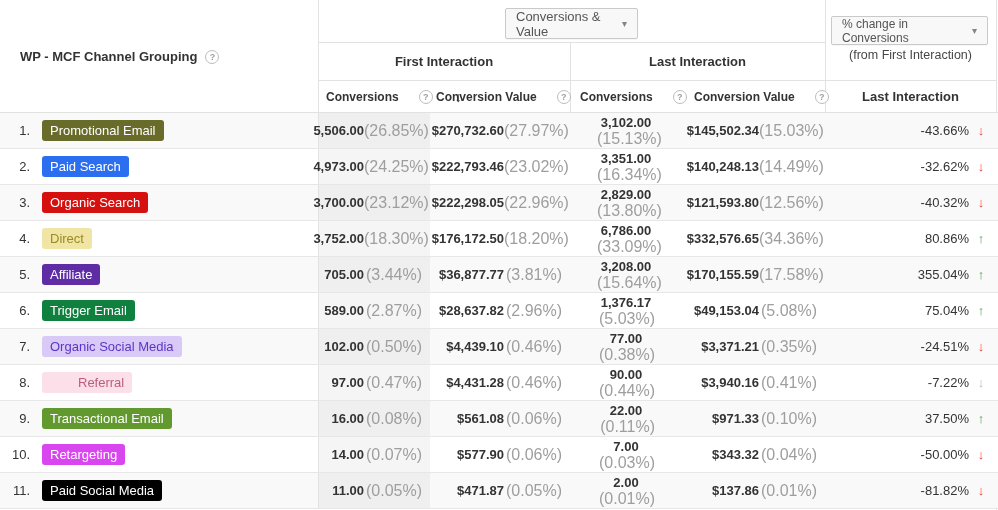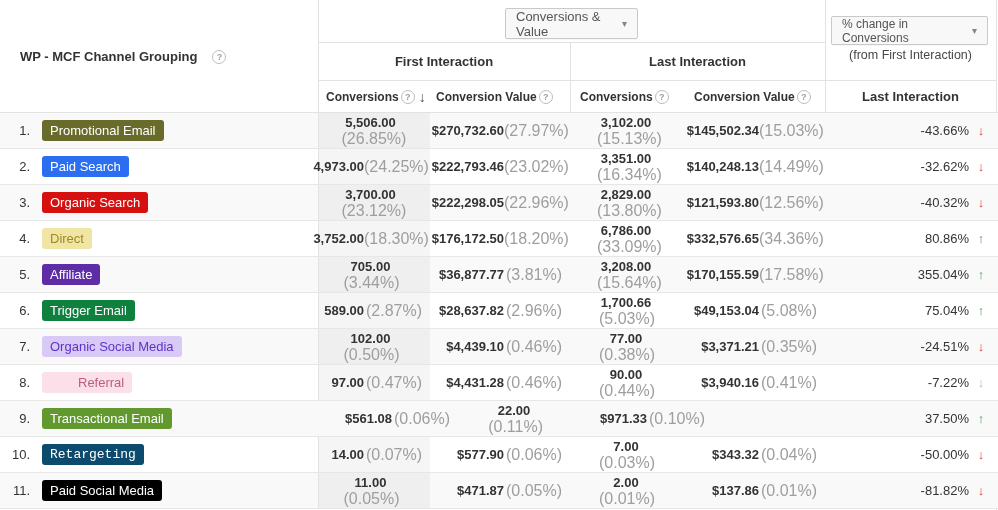--- a/index.html
+++ b/index.html
@@ -2,51 +2,51 @@
 <html><head>
 <meta charset="utf-8">
 <style>
   * { margin:0; padding:0; box-sizing:border-box; }
   body { background:#fff; font-family:"Liberation Sans","DejaVu Sans",sans-serif; }
   .stage { position:relative; width:998px; height:510px; background:#fff; color:#333; font-size:13px; overflow:hidden; }
 
   
   .hdr-line { position:absolute; background:#e2e2e2; }
   .dim-header { position:absolute; left:0; top:0; width:318px; height:113px;
-                display:flex; align-items:center; padding-left:20px; gap:15px; font-weight:bold; }
+                display:flex; align-items:center; padding-left:20px; gap:8px; font-weight:bold; }
   .help-icon { display:inline-flex; align-items:center; justify-content:center;
                width:14px; height:14px; border:1px solid #bdbdbd; border-radius:50%;
                color:#9e9e9e; font-size:9px; font-weight:bold; background:#fff; flex:0 0 auto; cursor:pointer; }
   .select-btn { position:absolute; display:flex; align-items:center; justify-content:space-between;
                 background:#f8f8f8; border:1px solid #c9c9c9; border-radius:2px;
                 color:#555; padding:0 10px; cursor:pointer; box-shadow:0 1px 0 rgba(0,0,0,0.03); }
   .caret { color:#848484; font-size:10px; margin-left:10px; }
   #metric-select { left:505px; top:8px; width:133px; height:31px; font-size:13px; }
   #change-select { left:831px; top:16px; width:157px; height:29px; font-size:12px;gap:17px; }
   .change-note { position:absolute; left:825px; top:48px; width:171px; text-align:center;
                  font-size:12.5px; color:#474747; }
   .group-cell { position:absolute; top:42px; height:38px; display:flex; align-items:center;
                 justify-content:center; font-weight:bold; font-size:13px; }
   .change-col-title { position:absolute; left:825px; top:80px; width:171px; height:33px;
                       display:flex; align-items:center; justify-content:center; font-weight:bold; }
   .sub-cell { position:absolute; top:80px; height:33px; display:flex; align-items:center;
-              gap:2px; font-weight:bold; font-size:12px; color:#333; cursor:pointer; }
+              gap:20px; font-weight:bold; font-size:12px; color:#333; cursor:pointer; }
   .sort-arrow { color:#4d4d4d; font-size:14px; font-weight:bold; margin-left:2px; }
   .v-line { position:absolute; width:1px; background:#e2e2e2; }
 
   
   .tbody { position:absolute; left:0; top:113px; width:998px; }
   .row { display:flex; height:36px; border-bottom:1px solid #e7e7e7; background:#fff; align-items:stretch; }
   .row.odd { background:#f9f9f9; }
   .cell { display:flex; align-items:center; justify-content:flex-end; padding-right:8px; }
   .c-channel { width:318px; justify-content:flex-start; padding-right:0; }
   .rank { width:30px; text-align:right; margin-right:12px; color:#333; flex:0 0 auto; }
   .chip { padding:3px 8px; border-radius:3px; font-size:13px; line-height:15px; white-space:nowrap; }
   .c-conv-fi { width:112px; background:#f5f5f5; border-left:1px solid #e3e3e3; }
-  .row.odd .c-conv-fi { background:#efefef;flex-direction:column; }
+  .row.odd .c-conv-fi { background:#efefef; }
   .c-cv-fi  { width:140px; }
   .c-conv-li{ width:120px;flex-direction:column; }
   .c-cv-li  { width:135px; }
   .c-change { flex:1; padding-right:12px; }
   .val { font-weight:bold; color:#333; font-size:13px; }
   .pct { color:#9e9e9e; font-size:16px; width:58px; text-align:right; }
   .chg { color:#333; font-size:13px; }
   .trend { margin-left:7px; font-weight:bold; font-size:13px; width:10px; text-align:center; }
 </style>
 </head>
@@ -244,21 +244,21 @@
       </div>
       <div class="cell c-conv-fi">
         <span class="val">589.00</span>
         <span class="pct">(2.87%)</span>
       </div>
       <div class="cell c-cv-fi">
         <span class="val">$28,637.82</span>
         <span class="pct">(2.96%)</span>
       </div>
       <div class="cell c-conv-li">
-        <span class="val">1,700.66</span>
+        <span class="val">1,376.17</span>
         <span class="pct">(5.03%)</span>
       </div>
       <div class="cell c-cv-li">
         <span class="val">$49,153.04</span>
         <span class="pct">(5.08%)</span>
       </div>
       <div class="cell c-change">
         <span class="chg">75.04%</span>
         <span class="trend" style="color: rgb(67, 160, 71);">↑</span>
       </div>
@@ -313,41 +313,45 @@
       <div class="cell c-change">
         <span class="chg">-7.22%</span>
         <span class="trend" style="color: rgb(185, 185, 185);">↓</span>
       </div>
     </div>
       <div class="row odd">
       <div class="cell c-channel">
         <span class="rank">9.</span>
         <span class="chip" style="background: rgb(97, 153, 47); color: rgb(255, 255, 255);">Transactional Email</span>
       </div>
+      <div class="cell c-conv-fi">
+        <span class="val">16.00</span>
+        <span class="pct">(0.08%)</span>
+      </div>
       <div class="cell c-cv-fi">
         <span class="val">$561.08</span>
         <span class="pct">(0.06%)</span>
       </div>
       <div class="cell c-conv-li">
         <span class="val">22.00</span>
         <span class="pct">(0.11%)</span>
       </div>
       <div class="cell c-cv-li">
         <span class="val">$971.33</span>
         <span class="pct">(0.10%)</span>
       </div>
       <div class="cell c-change">
         <span class="chg">37.50%</span>
         <span class="trend" style="color: rgb(67, 160, 71);">↑</span>
       </div>
     </div>
       <div class="row">
       <div class="cell c-channel">
         <span class="rank">10.</span>
-        <span class="chip" style="background: #0c4a6e; color: rgb(255, 255, 255); font-family: Liberation Mono, monospace;">Retargeting</span>
+        <span class="chip" style="background: #d946ef; color: rgb(255, 255, 255);">Retargeting</span>
       </div>
       <div class="cell c-conv-fi">
         <span class="val">14.00</span>
         <span class="pct">(0.07%)</span>
       </div>
       <div class="cell c-cv-fi">
         <span class="val">$577.90</span>
         <span class="pct">(0.06%)</span>
       </div>
       <div class="cell c-conv-li">

